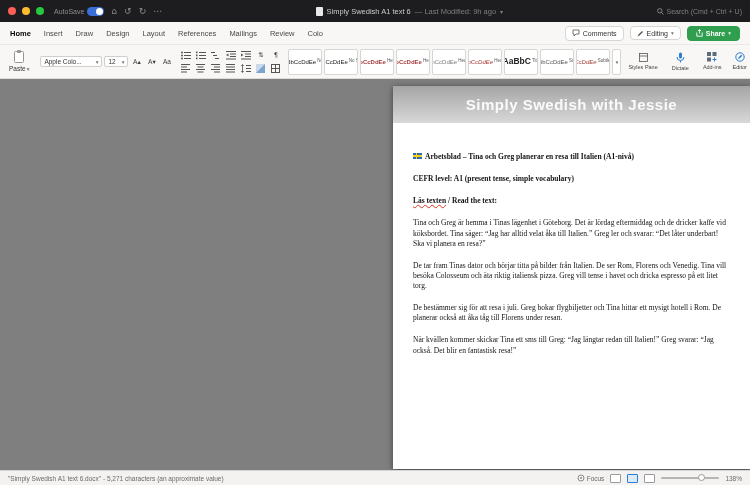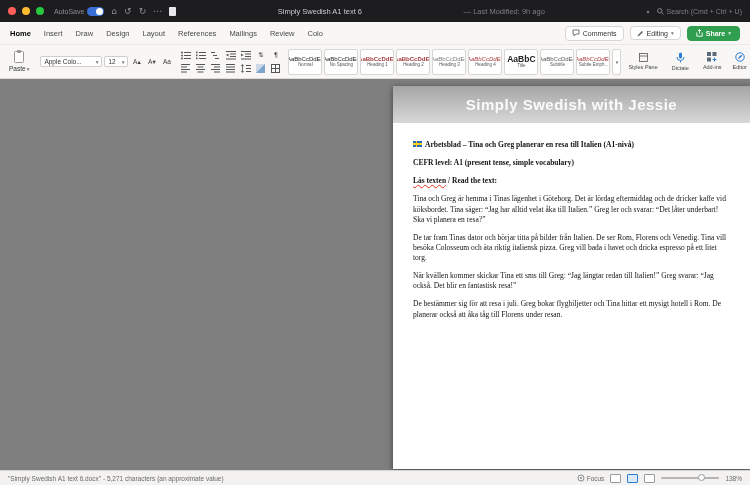--- a/index.html
+++ b/index.html
@@ -12,21 +12,21 @@
   
   .titlebar{height:22px;min-height:22px;background:#1d1d1f;display:flex;align-items:center;padding:0 8px;gap:7px;color:#9a9a9f;font-size:7px}
   .traffic{display:flex;gap:6px;margin-right:3px}
   .tl{width:8px;height:8px;border-radius:50%;display:inline-block}
   .tl.red{background:#ff5f57}.tl.yellow{background:#febc2e}.tl.green{background:#28c840}
   .autosave{display:flex;align-items:center;gap:3px}
   .as-label{color:#8e8e93}
   .as-switch{width:17px;height:9px;border-radius:5px;background:#3a6fd8;position:relative;display:inline-block}
   .as-knob{position:absolute;right:1px;top:1px;width:7px;height:7px;border-radius:50%;background:#fff}
   .qa-icon{color:#8e8e93;font-size:9px;line-height:1;cursor:default}
-  .tb-center{flex:1;display:flex;justify-content:space-between;align-items:center;gap:4px;color:#c9c9ce;font-size:7.5px;white-space:nowrap}
+  .tb-center{flex:1;display:flex;justify-content:center;align-items:center;gap:4px;color:#c9c9ce;font-size:7.5px;white-space:nowrap}
   .doc-ic{width:7px;height:9px;background:#e8e8ea;border-radius:1px;display:inline-block}
   .tb-mod{color:#7e7e84}
   .tb-chev{color:#7e7e84;font-size:6px}
   .tb-search{display:flex;align-items:center;gap:3px;color:#7e7e84;font-size:7px;white-space:nowrap}
 
   
   .tabrow{height:23px;min-height:23px;background:#f8f7f6;display:flex;align-items:center;padding:0 10px;gap:13px;font-size:7.5px;color:#4a4a4a;border-bottom:1px solid #ebe9e7}
   .tab{cursor:default;white-space:nowrap}
   .tab.active{color:#000;font-weight:bold}
   .tabrow-right{margin-left:auto;display:flex;align-items:center;gap:6px}
@@ -48,39 +48,39 @@
   .combo.name{width:62px}.combo.size{width:24px}
   .tbtn{min-width:13px;height:11px;display:flex;align-items:center;justify-content:center;font-size:6.5px;color:#3b3b3b;border-radius:2px;white-space:nowrap}
   .tbtn.b{font-weight:bold}.tbtn.i{font-style:italic}.tbtn.u{text-decoration:underline}.tbtn.s{text-decoration:line-through}
   .colorbtn{display:flex;flex-direction:column;align-items:center;justify-content:center;line-height:1;gap:1px}
   .colorbar{width:8px;height:2px}
   .colorbar.yellow{background:#f7e14b}
   .colorbar.red{background:#c00000}
 
   
   .gallery{display:flex;gap:2px;align-items:center}
-  .tile{width:34px;height:26px;border:1px solid #d8d6d3;background:#fff;border-radius:2px;display:flex;flex-direction:column;align-items:center;justify-content:center;gap:1px;overflow:hidden}
+  .tile{width:34px;height:26px;border:1px solid #d8d6d3;background:#fff;border-radius:2px;display:flex;flex-direction:row;align-items:center;justify-content:center;gap:1px;overflow:hidden}
   .tile .sample{font-size:6px;white-space:nowrap;color:#222;line-height:1}
   .tile .slabel{font-size:4.5px;color:#555;white-space:nowrap;line-height:1}
   .tile.t2 .sample,.tile.t3 .sample{color:#a63d3d;font-weight:bold}
   .tile.t4 .sample{color:#7d7d7d}
   .tile.t5 .sample{color:#a63d3d;font-style:italic}
   .tile.t6 .sample{font-size:8.5px;font-weight:bold}
   .tile.t7 .sample{color:#595959}
   .tile.t8 .sample{color:#a63d3d;font-style:italic}
   .gal-expand{width:9px;height:26px;border:1px solid #d8d6d3;background:#fff;border-radius:2px;display:flex;align-items:center;justify-content:center;font-size:5px;color:#666}
 
   .tool{display:flex;flex-direction:column;align-items:center;justify-content:center;gap:2px;font-size:5.5px;color:#444;padding:0 4px;text-align:center;line-height:1.1;white-space:nowrap}
 
   
   .docarea{flex:1;overflow:hidden;display:flex;justify-content:flex-end;background:#7f7f7f}
   .page{width:357px;height:383px;margin-top:7px;background:#fff;box-shadow:0 1px 6px rgba(0,0,0,.5)}
   .banner{height:37px;background:linear-gradient(180deg,#a5a5a5,#d8d8d8);display:flex;align-items:center;justify-content:center;color:#fafafa;font-weight:bold;font-size:15px;letter-spacing:.5px}
   .page-body{padding:17px 20px 0;font-family:"Liberation Serif",serif;font-size:7.5px;color:#131313;line-height:1.35}
-  .page-body p{margin:0 0 8px}
+  .page-body p{margin:12px 0 8px}
   .hb{font-weight:bold}
   .p-head{margin-bottom:9px}
   .p-cefr{margin-bottom:12px}
   .p-focus{margin-bottom:3px}
   .page-body ul{margin:0 0 0 17px;padding:0}
   .page-body li{margin:0 0 1px}
   .p-read{margin-top:23px;margin-bottom:9px}
   .sq{text-decoration:underline;text-decoration-style:wavy;text-decoration-color:#e0321f;text-decoration-thickness:1px;text-underline-offset:1px}
   .flag{display:inline-block;width:9px;height:6px;background:#2b6bb8;position:relative;margin-right:3px}
   .flag:before{content:"";position:absolute;left:2.5px;top:0;width:1.5px;height:6px;background:#f7d018}
@@ -425,23 +425,23 @@
   <div class="docarea">
     <div class="page">
       <div class="banner">
         <span>Simply Swedish with Jessie</span>
       </div>
       <div class="page-body">
         <p class="hb p-head"><span class="flag"></span><span>Arbetsblad – Tina och Greg planerar en resa till Italien (A1-nivå)</span></p>
         <p class="hb p-cefr">CEFR level: A1 (present tense, simple vocabulary)</p>
         <p class="hb p-read"><span class="sq">Läs texten</span><span> / Read the text:</span></p>
         <p>Tina och Greg är hemma i Tinas lägenhet i Göteborg. Det är lördag eftermiddag och de dricker kaffe vid köksbordet. Tina säger: “Jag har alltid velat åka till Italien.” Greg ler och svarar: “Det låter underbart! Ska vi planera en resa?”</p>
-        <p>De tar fram Tinas dator och börjar titta på bilder från Italien. De ser Rom, Florens och Venedig. Tina vill besöka Colosseum och äta riktig italiensk pizza. Greg vill bada i havet och dricka espresso på ett litet torg.</p>
+        <p>De tar fram Tinas dator och börjar titta på bilder från Italien. De ser Rom, Florens och Venedig. Tina vill besöka Colosseum och äta riktig italiensk pizza. Greg vill tense i havet och dricka espresso på ett litet torg.</p>
+        <p>De bestämmer sig för att resa i juli. Greg bokar flygbiljetter och Tina hittar ett mysigt hotell i Rom. De planerar också att åka tåg till Florens under resan.</p>
         <p>När kvällen kommer skickar Tina ett sms till Greg: “Jag längtar redan till Italien!” Greg svarar: “Jag också. Det blir en fantastisk resa!”</p>
-        <p>De bestämmer sig för att resa i juli. Greg bokar flygbiljetter och Tina hittar ett mysigt hotell i Rom. De planerar också att åka tåg till Florens under resan.</p>
       </div>
     </div>
   </div>
 
   <div class="statusbar">
     <span>"Simply Swedish A1 text 6.docx" - 5,271 characters (an approximate value)</span>
     <div class="sb-right">
       <div class="focus-wrap">
         <svg width="8" height="8">
             <circle cx="4" cy="4" r="3" fill="none" stroke="#8a8a8a" stroke-width="1"></circle>

